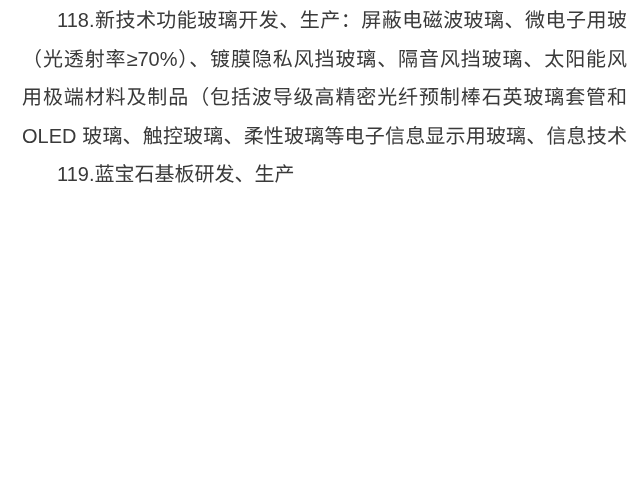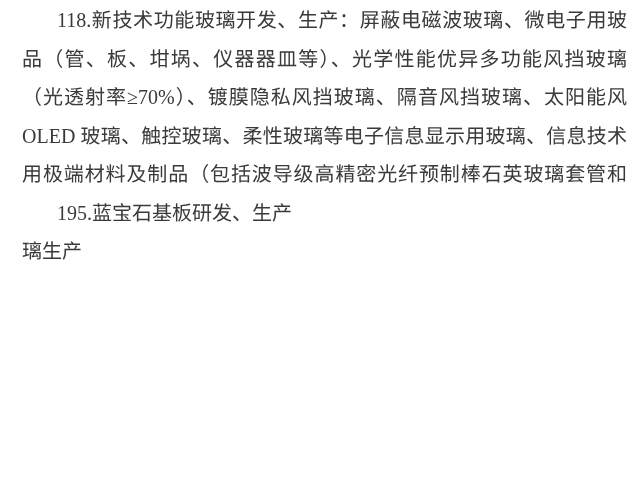--- a/index.html
+++ b/index.html
@@ -13,21 +13,21 @@
     height: 501px;
     background: #ffffff;
     overflow: hidden;
     box-sizing: border-box;
   }
   .textblock {
     box-sizing: border-box;
     width: 100%;
     height: 100%;
     padding: 1px 9px 0 22px;
-    font-family: Liberation Serif, serif;
+    font-family: Liberation Sans, sans-serif;
     font-size: 20px;
     color: #3a3a3a;
     border-radius: 7px;
   }
   .line {
     height: 38.5px;
     line-height: 38.5px;
     white-space: nowrap;
     overflow: hidden;
   }
@@ -40,20 +40,18 @@
   .line.indent {
     padding-left: 35px;
   }
 </style>
 </head>
 <body>
 
 <div class="page">
   <div class="textblock" id="lines-container">
       <div class="line justify indent">118.新技术功能玻璃开发、生产：屏蔽电磁波玻璃、微电子用玻</div>
-      <div class="line justify">品（管、板、坩埚、仪器器皿等）、光学性能优异多功能风挡玻璃</div>
       <div class="line justify">（光透射率≥70%）、镀膜隐私风挡玻璃、隔音风挡玻璃、太阳能风</div>
+      <div class="line justify">用极端材料及制品（包括波导级高精密光纤预制棒石英玻璃套管和</div>
       <div class="line justify">OLED 玻璃、触控玻璃、柔性玻璃等电子信息显示用玻璃、信息技术</div>
-      <div class="line justify">用极端材料及制品（包括波导级高精密光纤预制棒石英玻璃套管和</div>
-      <div class="line indent">195.蓝宝石基板研发、生产</div>
-      <div class="line">璃生产</div>
+      <div class="line indent">119.蓝宝石基板研发、生产</div>
     </div>
 </div>
 
 </body></html>

